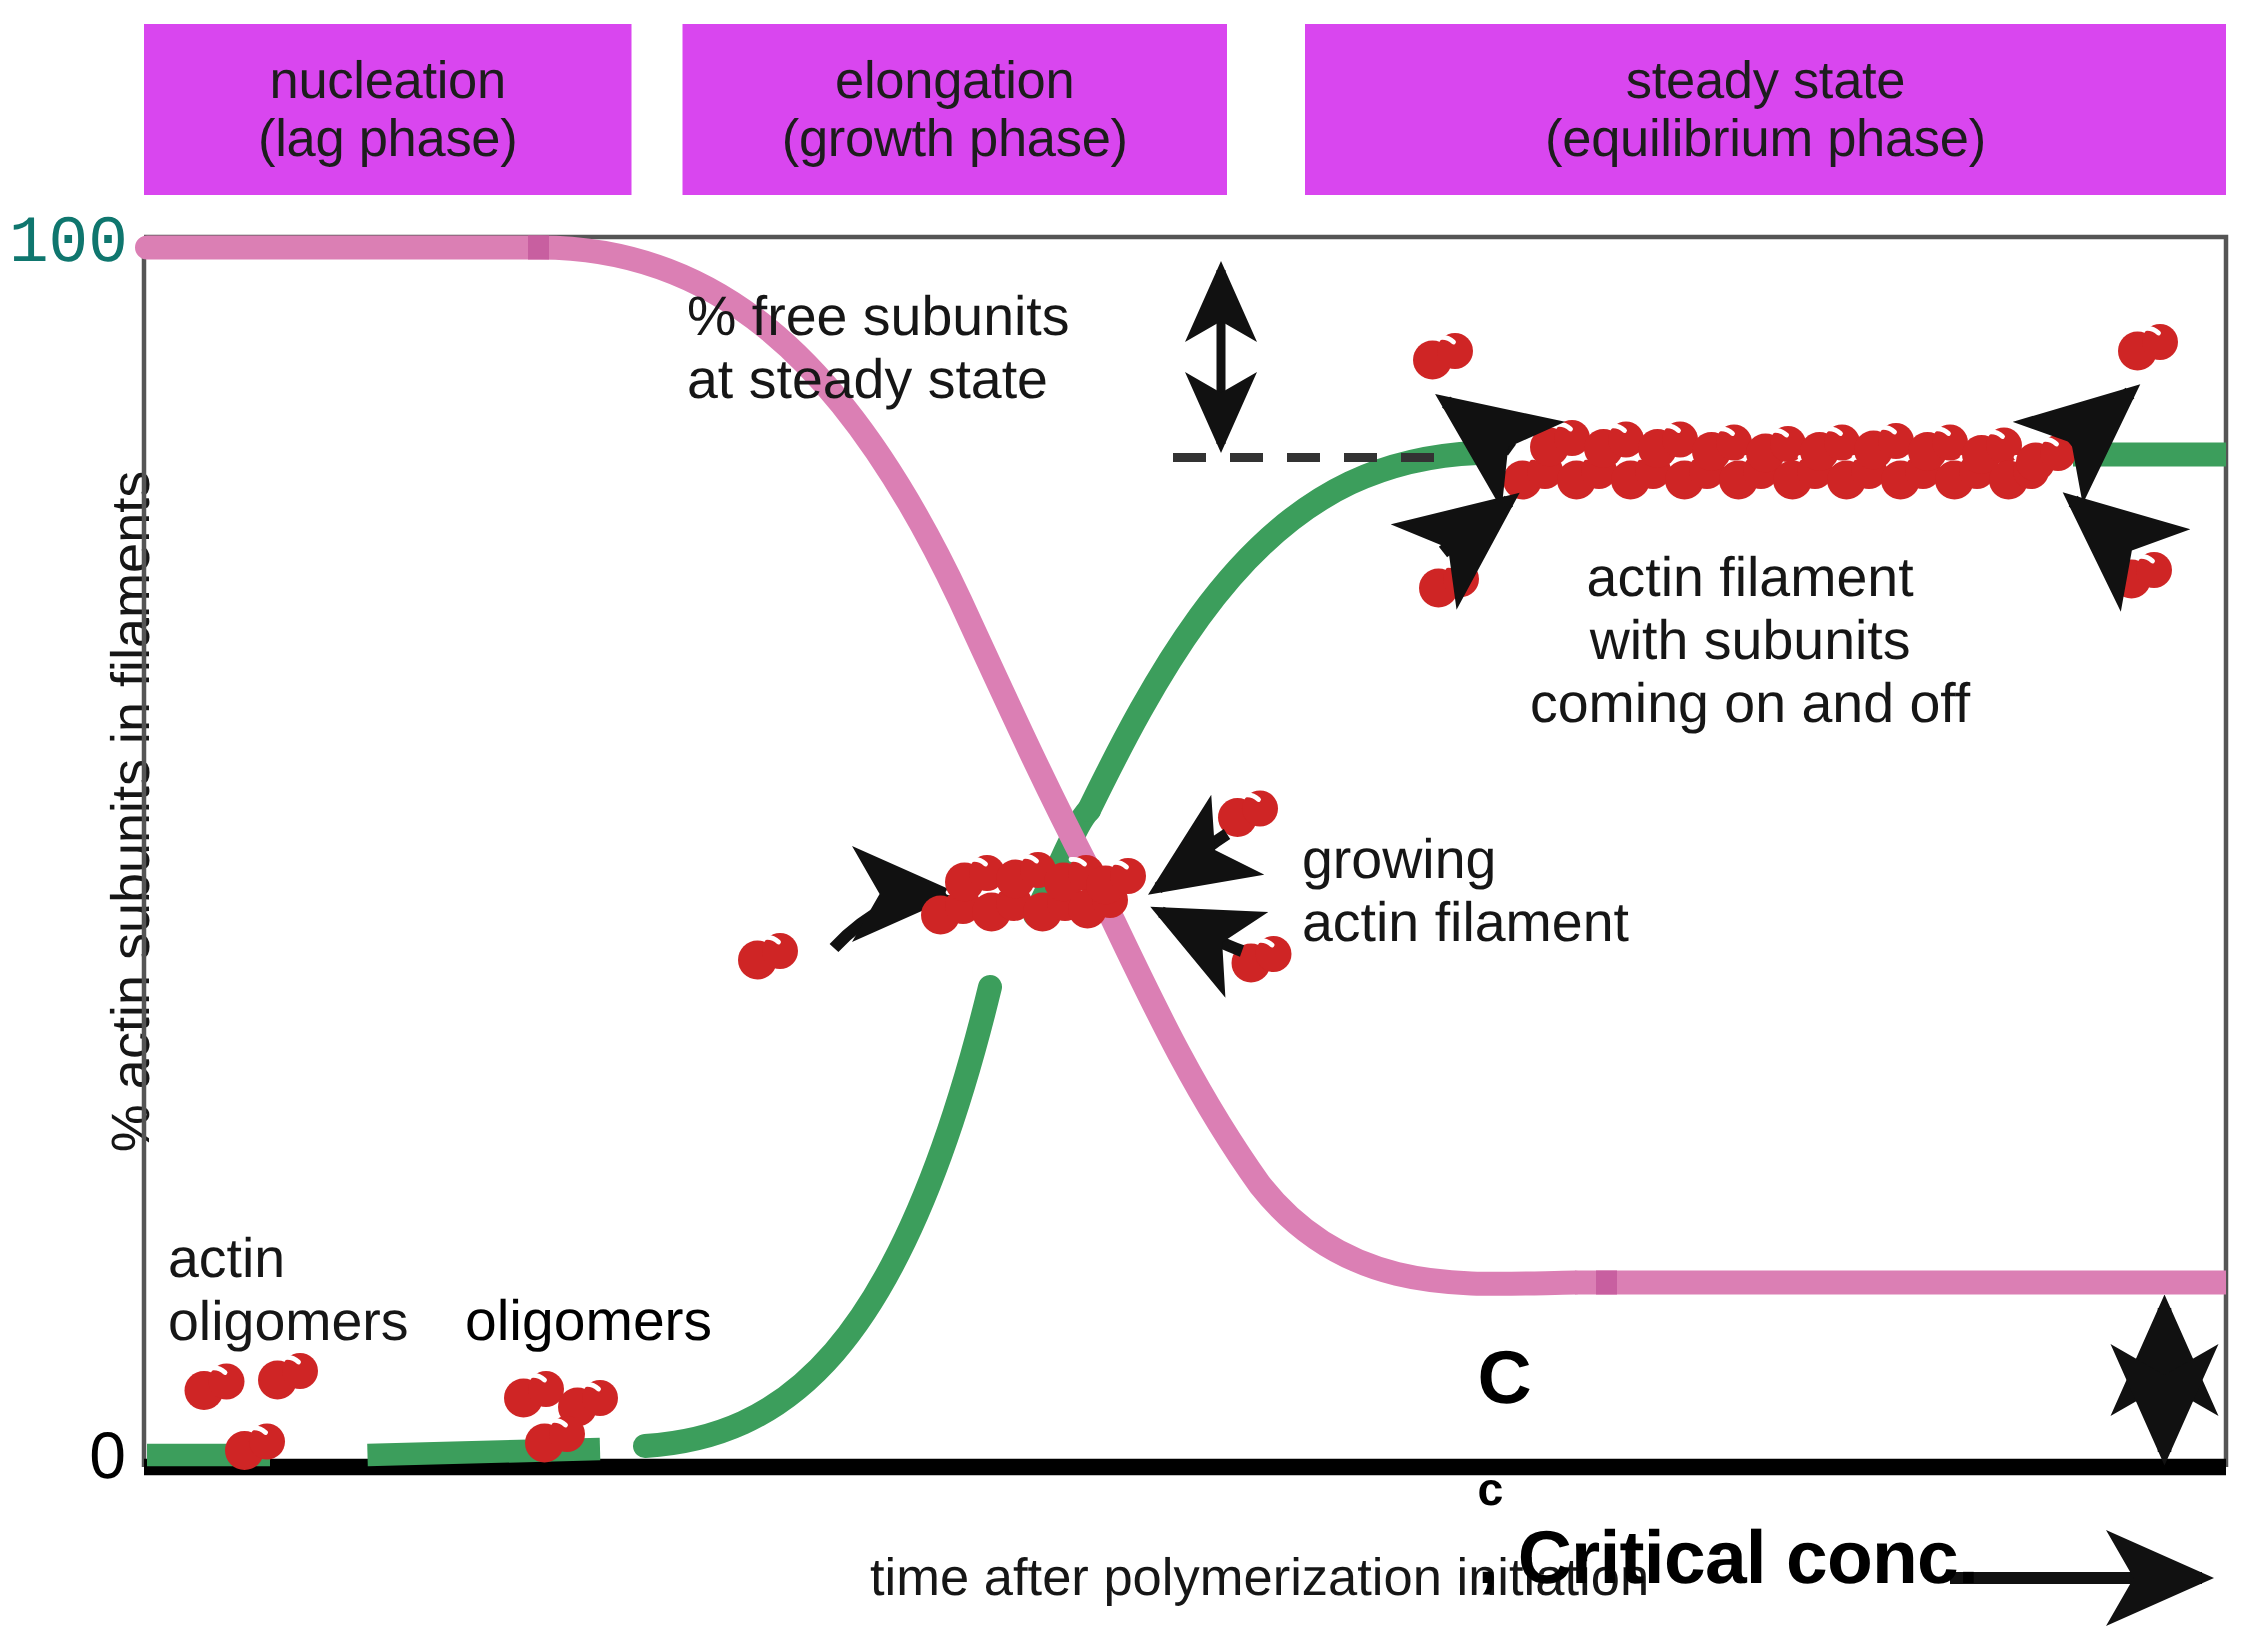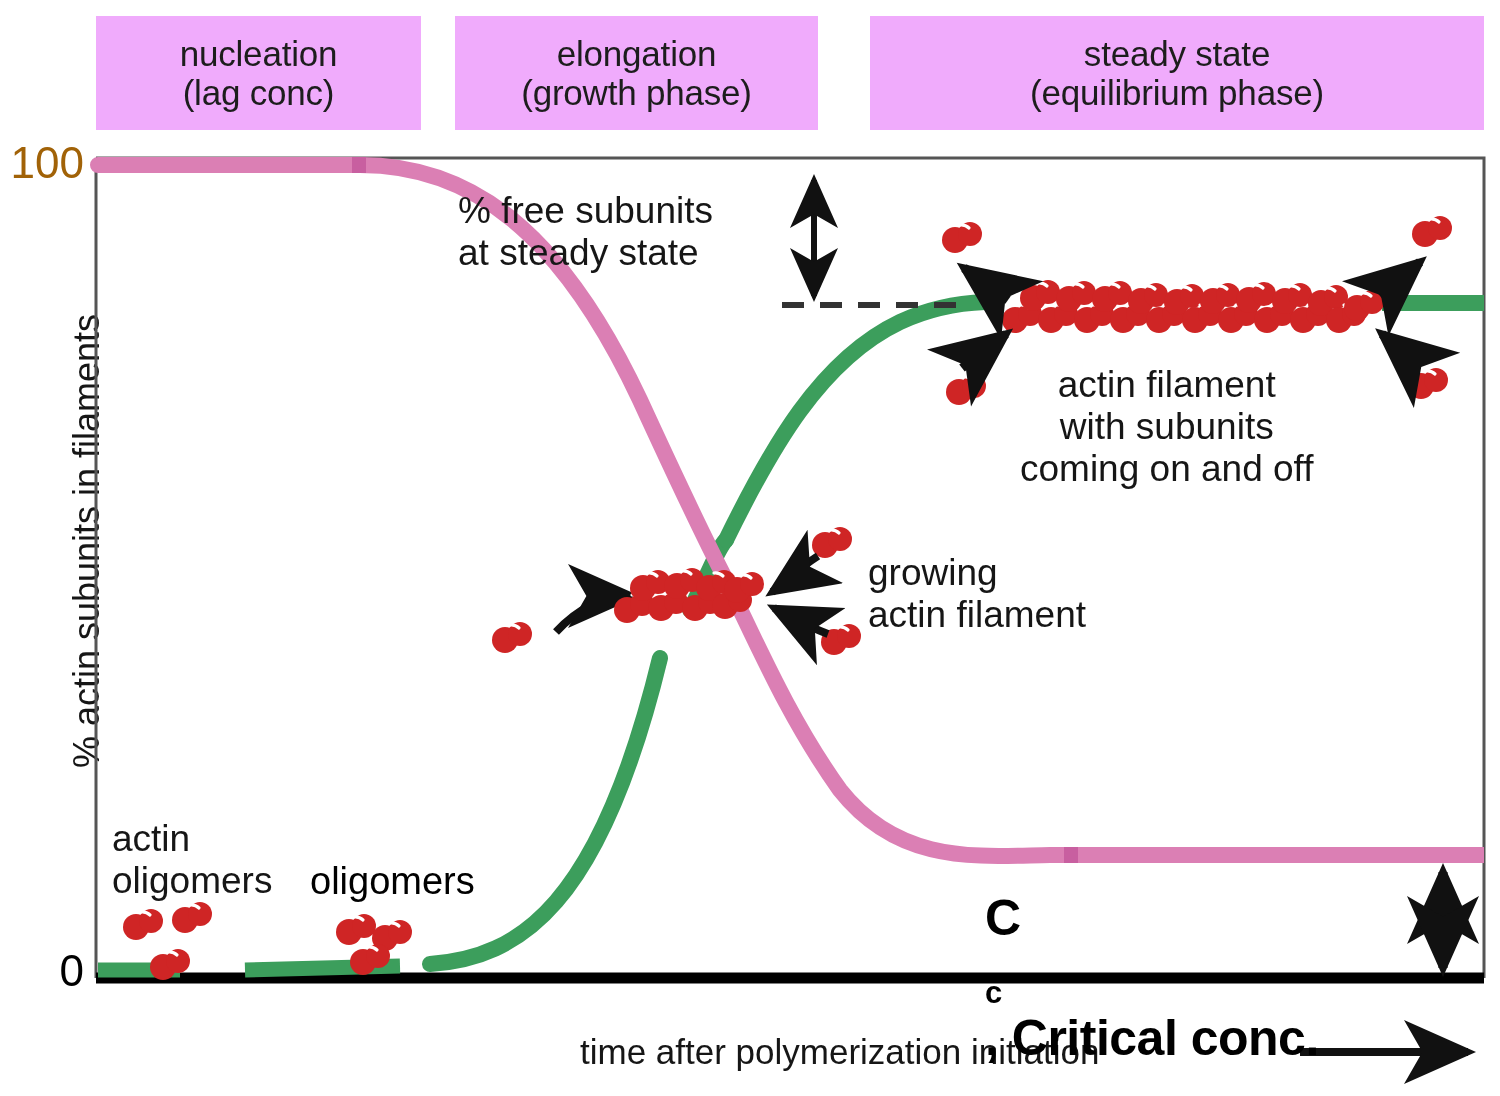--- a/index.html
+++ b/index.html
@@ -8,21 +8,21 @@
     background:#ffffff;
     font-family:"Liberation Sans", sans-serif;
     overflow:hidden;
     position:relative;
   }
   #stage{position:absolute;left:0;top:0;width:1500px;height:1096px;}
 
   
   .phase-box{
     position:absolute;
-    background:#f0abfc;
+    background:#d946ef;
     color:#1d1d1d;
     display:flex;
     flex-direction:column;
     align-items:center;
     justify-content:center;
     line-height:1.12;
     font-size:35px;
     letter-spacing:-0.2px;
   }
   .phase-box span{display:block;white-space:nowrap;}
@@ -38,21 +38,21 @@
     width:740px;
     transform:rotate(-90deg);
     transform-origin:center center;
     text-align:center;
     font-size:36px;
     color:#161616;
     white-space:nowrap;
   }
   #y-tick-100{
     position:absolute;left:6px;top:138px;width:78px;
-    text-align:right;font-size:44px;color:#a16207;
+    text-align:right;font-size:44px;color:#0f766e;font-family:Liberation Mono, monospace;
   }
   #y-tick-0{
     position:absolute;left:6px;top:946px;width:78px;
     text-align:right;font-size:44px;color:#000;
   }
   #x-axis-label{
     position:absolute;left:580px;top:1032px;
     font-size:35px;color:#161616;white-space:nowrap;
   }
 
@@ -74,21 +74,21 @@
   }
   #annot-cc sub{font-size:0.62em;}
 </style>
 </head>
 <body>
 
 <div id="stage">
 
   <div class="phase-box" id="phase-nucleation">
     <span>nucleation</span>
-    <span>(lag conc)</span>
+    <span>(lag phase)</span>
   </div>
   <div class="phase-box" id="phase-steady">
     <span>steady state</span>
     <span>(equilibrium phase)</span>
   </div>
   <div class="phase-box" id="phase-elongation">
     <span>elongation</span>
     <span>(growth phase)</span>
   </div>
 

